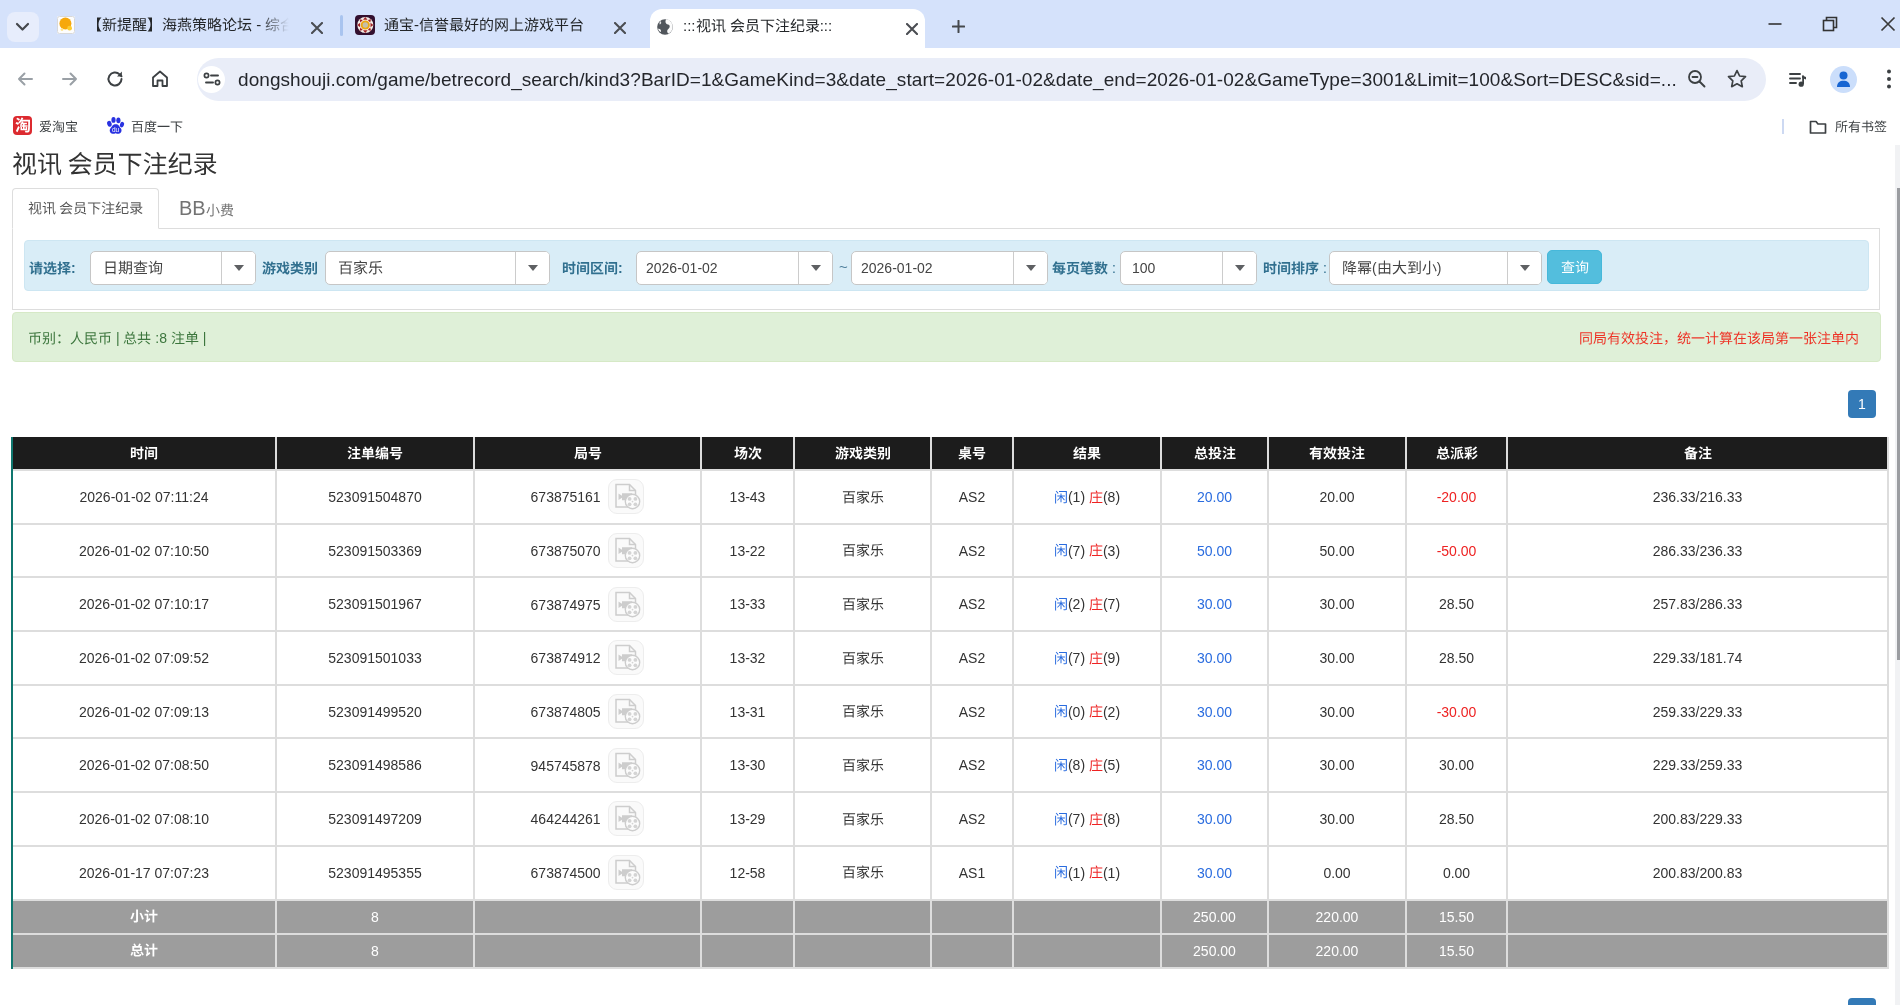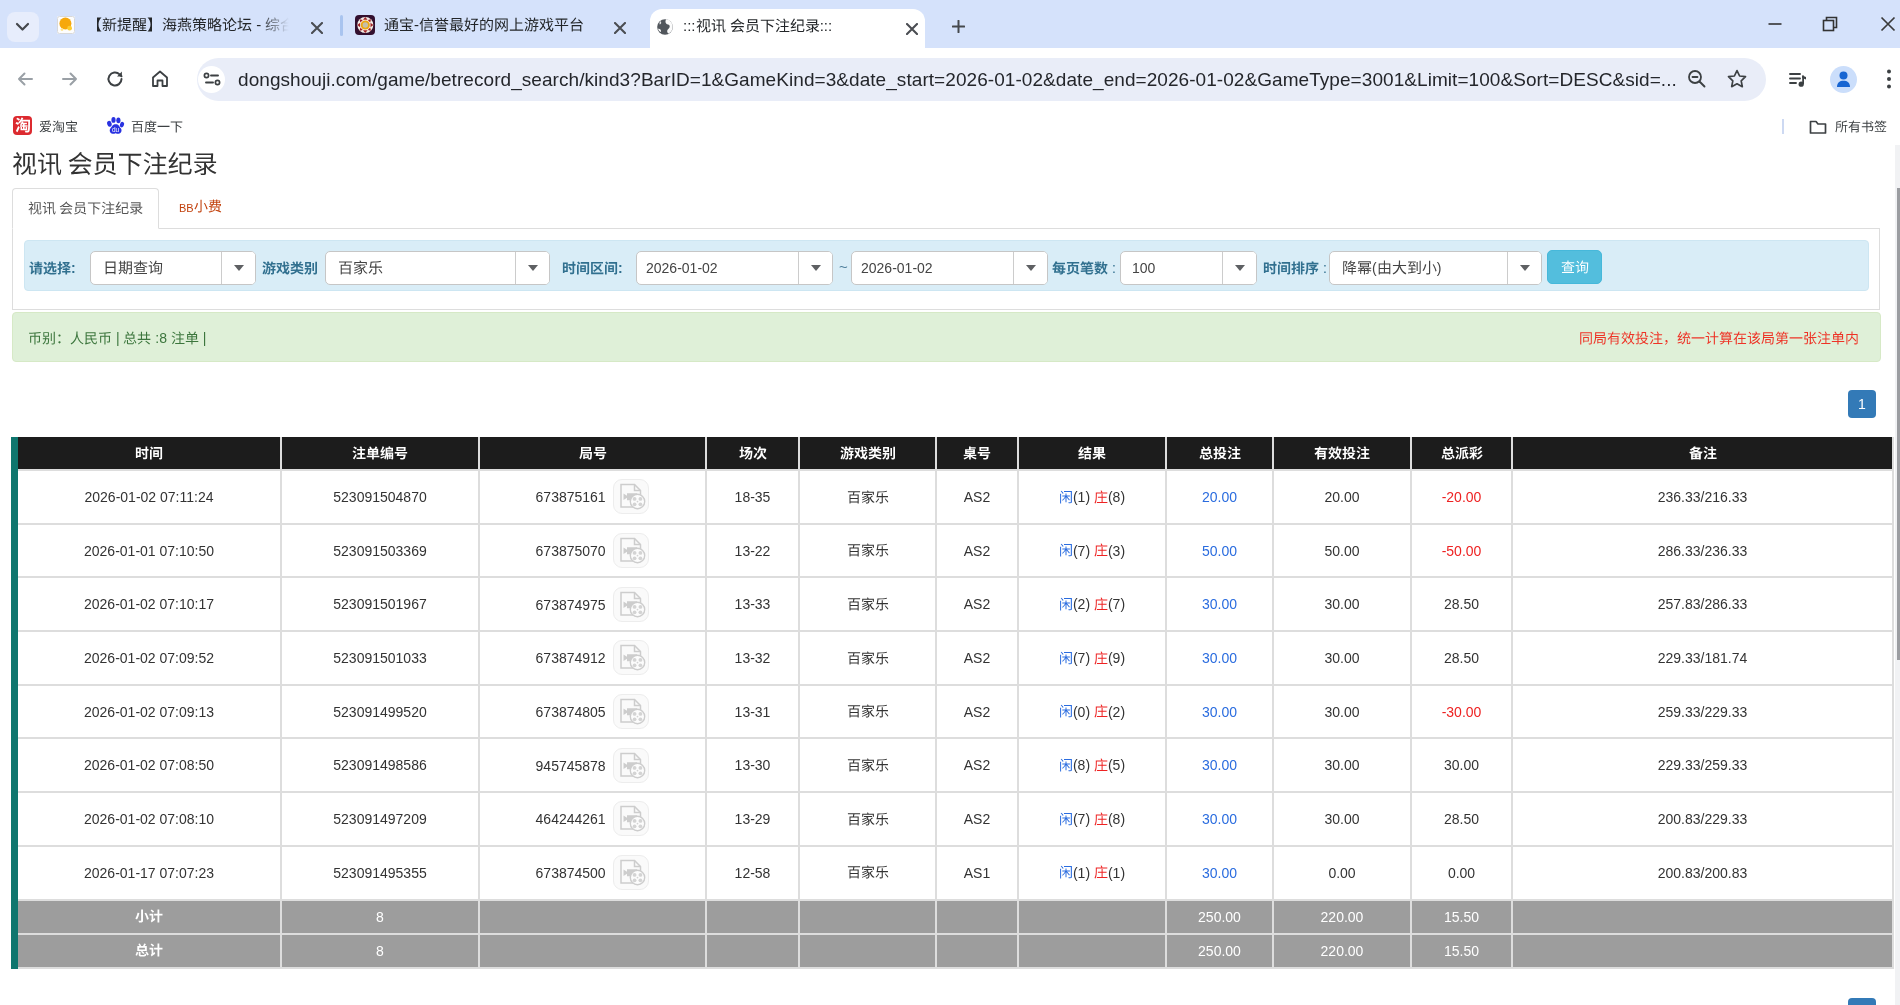--- a/index.html
+++ b/index.html
@@ -14,21 +14,21 @@
 .seltxt{font-size:14px;color:#444;line-height:32px;white-space:nowrap;overflow:hidden}
 .inp{background:#fff;border:1px solid #c6c6c6;border-radius:5px;top:251px;height:34px}
 .car{position:absolute;right:0;top:0;width:34px;height:32px;border-left:1px solid #ccc;
   border-radius:0 4px 4px 0;background:#fff}
 .car:after{content:"";position:absolute;left:12px;top:13px;border-left:5.2px solid transparent;
   border-right:5.2px solid transparent;border-top:6.5px solid #5e6063}
 .lbl{top:260px;font-size:14px;color:#31708f;font-weight:bold;white-space:nowrap}
 th,td{font-size:14px;color:#333;text-align:center;vertical-align:middle;font-weight:normal;
   border-right:2px solid #ddd;border-bottom:2px solid #ddd;padding:0}
 table{border-collapse:separate;border-spacing:0;table-layout:fixed;
-  border-left:7px solid #0f766e}
+  border-left:2px solid #0f766e}
 .hd th{background:#1c1c1c;height:34px}
 .dr td{height:53.7px;background:#fff}
 .ft td{height:34px;background:#9d9d9d}
 .blu{color:#2a6cdf}.red{color:#ee2222}
 .icn{display:inline-block;width:36px;height:35px;background:#fafafa;border:1px solid #ededed;
   border-radius:9px;vertical-align:middle;position:relative}
 </style></head><body>
 <div class="a tabs"></div>
 <div class="a" style="left:7px;top:12px;width:32px;height:30px;border-radius:8px;background:#e7edfc"></div>
 <div class="a" style="left:15px;top:19px"><svg width="15" height="15" viewBox="0 0 15 15" style="">
@@ -182,21 +182,21 @@
 <div class="a" style="left:12px;top:151px">
     <svg class="k" width="205.6" height="25" viewBox="0 -22.0 205.6 25" style="color:#333;display:block">
       <use href="#t10"></use>
     </svg>
   </div>
 <div class="a" style="left:12px;top:228px;width:1868px;height:82px;border-left:1px solid #ddd;border-right:1px solid #ddd;border-bottom:1px solid #ddd"></div>
 <div class="a" style="left:12px;top:228px;width:1868px;height:1px;background:#ddd"></div>
 <div class="a" style="left:12px;top:188px;width:147px;height:41px;background:#fff;border:1px solid #ddd;border-bottom:1px solid #fff;border-radius:4px 4px 0 0;text-align:center;line-height:39px;font-size:14px;color:#555"><svg class="k" width="115.1" height="14" viewBox="0 -12.3 115.1 14" style="color:#555">
       <use href="#t11"></use>
     </svg></div>
-<div class="a" style="left:179px;top:188px;height:40px;line-height:40px;font-size:11px;color:#c2410c">BB<svg class="k" width="28.0" height="14" viewBox="0 -12.3 28.0 14">
+<div class="a" style="left:179px;top:188px;height:40px;line-height:40px;font-size:20px;color:#737373">BB<svg class="k" width="28.0" height="14" viewBox="0 -12.3 28.0 14">
       <use href="#t12"></use>
     </svg></div>
 <div class="a" style="left:24px;top:240px;width:1845px;height:51px;background:#d9edf7;border:1px solid #cde6f2;border-radius:4px"></div>
 <div class="a lbl" style="left:29px"><svg class="k" width="42.0" height="14" viewBox="0 -12.3 42.0 14" style="color:#31708f">
       <use href="#t13"></use>
     </svg>:</div>
 <div class="a inp" style="left:90px;width:166px">
     <div class="seltxt" style="margin-left:12px"><svg class="k" width="60.0" height="15" viewBox="0 -13.2 60.0 15">
         <use href="#t14"></use>
       </svg></div>
@@ -319,37 +319,37 @@
                   <circle cx="19.5" cy="18.5" r="7.2" fill="#fcfcfc" stroke="#cdcdcd" stroke-width="1.4"></circle>
                   <g fill="#d4d4d4">
                     <circle cx="16.6" cy="15.9" r="1.9"></circle>
                     <circle cx="22.4" cy="15.9" r="1.9"></circle>
                     <circle cx="16.6" cy="21.3" r="1.9"></circle>
                     <circle cx="22.4" cy="21.3" r="1.9"></circle>
                     <circle cx="19.5" cy="18.6" r="0.9"></circle>
                   </g>
                 </g>
               </svg></span></span></td>
-        <td>18-35</td>
+        <td>13-43</td>
         <td><svg class="k" width="42.0" height="14" viewBox="0 -12.3 42.0 14">
             <use href="#t37"></use>
           </svg></td>
         <td>AS2</td>
         <td><svg class="k" width="14.0" height="14" viewBox="0 -12.3 14.0 14" style="color:#2a6cdf">
             <use href="#t38"></use>
           </svg>(1) <svg class="k" width="14.0" height="14" viewBox="0 -12.3 14.0 14" style="color:#ee2222">
             <use href="#t39"></use>
           </svg>(8)</td>
         <td class="blu">20.00</td>
         <td>20.00</td>
         <td class="red">-20.00</td>
         <td>236.33/216.33</td>
       </tr>
       <tr class="dr">
-        <td>2026-01-01 07:10:50</td>
+        <td>2026-01-02 07:10:50</td>
         <td>523091503369</td>
         <td><span style="vertical-align:middle">673875070</span>&nbsp;&nbsp;<span class="icn"><span style="position:absolute;left:4px;top:3px"><svg width="28" height="28" viewBox="0 0 28 28" style="">
                 <g stroke="#cdcdcd" stroke-width="1.5" fill="none">
                   <path d="M3 1.5 L16.5 1.5 L22.5 7.5 L22.5 24 L3 24 Z"></path>
                   <path d="M16.5 1.5 L16.5 7.5 L22.5 7.5"></path>
                 </g>
                 <path d="M5.5 10.5 L9 12.8 L9 10.3 L10.5 10.3 L10.5 17.2 L9 17.2 L9 14.8 L5.5 17 Z M10 10.3 L19 10.3 L19 17.2 L10 17.2 Z" fill="#cdcdcd"></path>
                 <g>
                   <circle cx="19.5" cy="18.5" r="7.2" fill="#fcfcfc" stroke="#cdcdcd" stroke-width="1.4"></circle>
                   <g fill="#d4d4d4">

